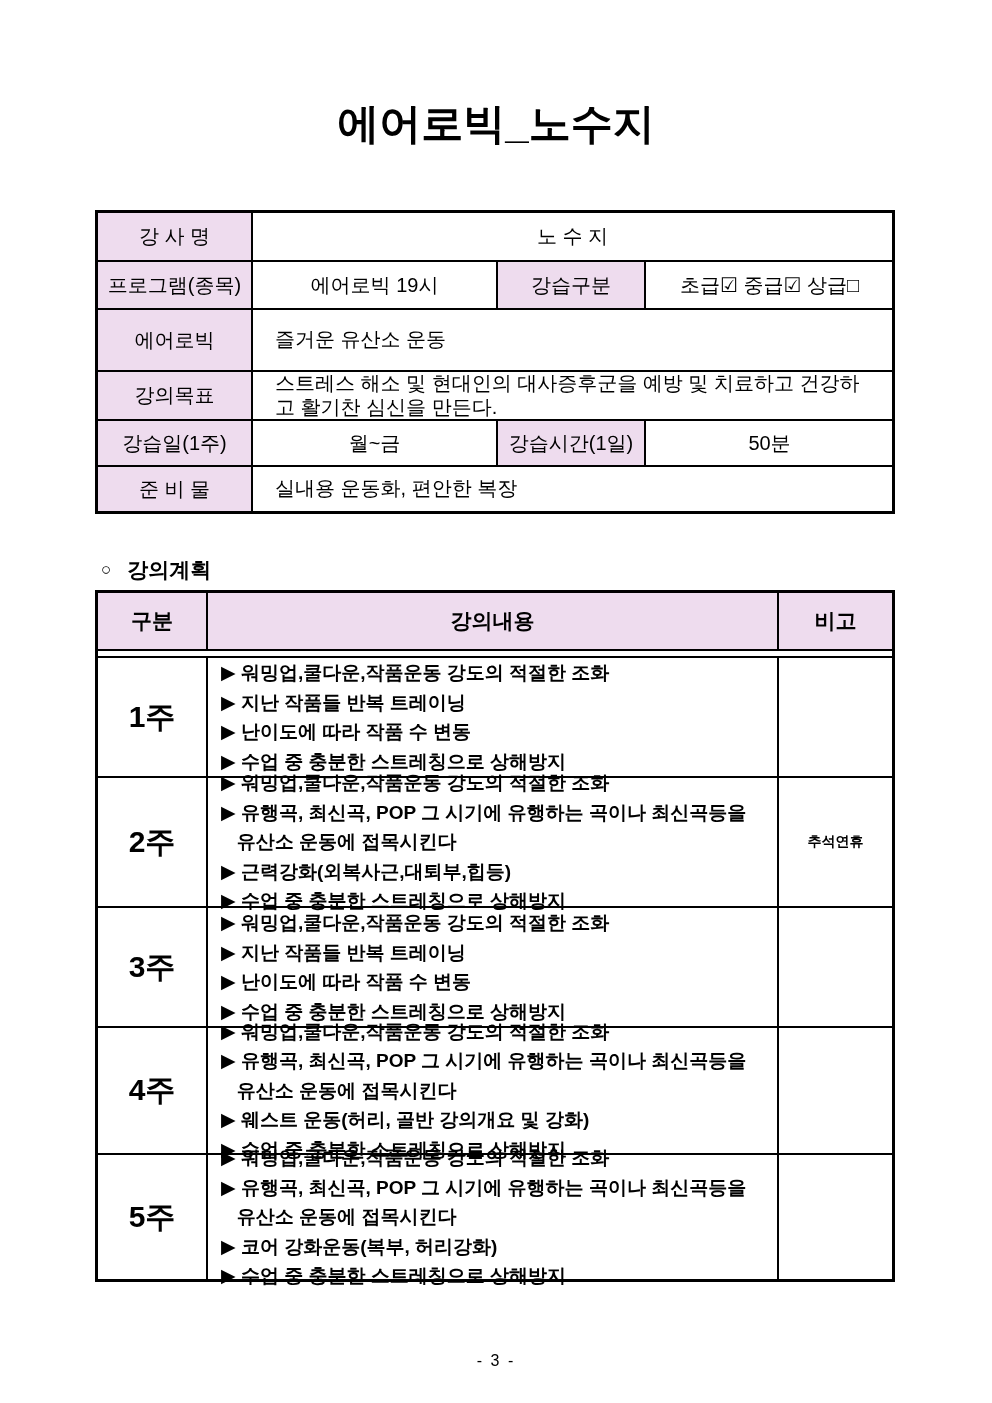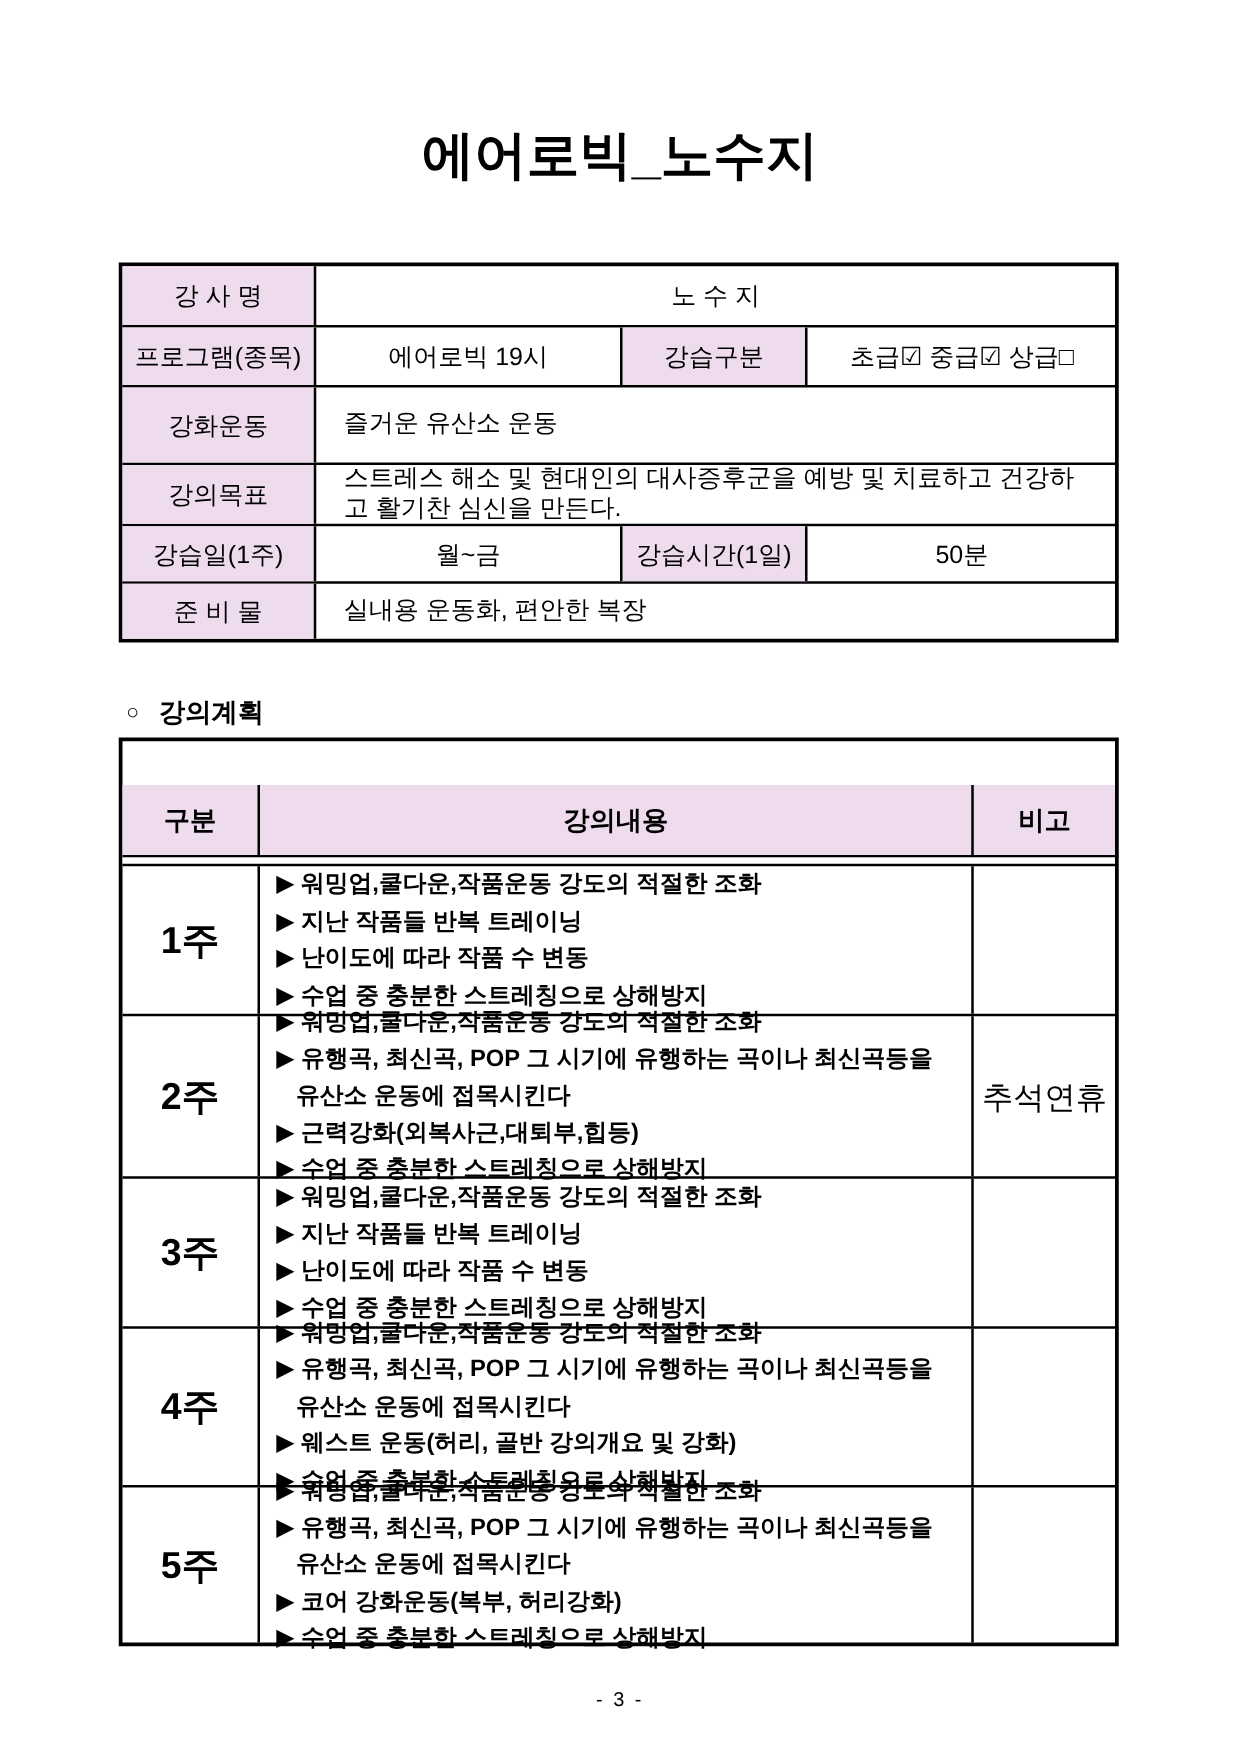--- a/index.html
+++ b/index.html
@@ -44,21 +44,21 @@
     display:flex; align-items:center; gap:16px;
     font-size:21px; font-weight:bold;
   }
   .section-head .marker { font-size:17px; font-weight:normal; }
 
   
   .plan-table {
     position:absolute; left:95px; top:590px; width:800px;
     border:3px solid #000; box-sizing:border-box; background:#fff;
   }
-  .phead { display:flex; background:#eedcee; height:56px; border-bottom:2px solid #000;margin-top:35px; }
+  .phead { display:flex; background:#eedcee; height:56px; border-bottom:2px solid #000; }
   .phead .hc {
     box-sizing:border-box; display:flex; align-items:center; justify-content:center;
     font-size:21px; font-weight:bold;
   }
   .phead .c1 { width:110px; flex:none; border-right:2px solid #000; }
   .phead .c2 { width:571px; flex:none; border-right:2px solid #000; }
   .phead .c3 { flex:1; }
   .head-gap { height:5px; background:#fff; }
 
   .prow { display:flex; border-top:2px solid #000; }
@@ -68,21 +68,21 @@
     font-size:30px; font-weight:bold;
   }
   .col-content {
     width:571px; flex:none; box-sizing:border-box; border-right:2px solid #000;
     display:flex; flex-direction:column; justify-content:center;
     padding:4px 12px 4px 13px;
   }
   .pline { font-size:19px; font-weight:bold; line-height:29.5px; white-space:pre; }
   .col-note {
     flex:1; display:flex; align-items:center; justify-content:center;
-    font-size:25px; font-weight:normal;text-align:center;
+    font-size:14px; font-weight:bold;text-align:center;
   }
   .rh118{height:118px}.rh128{height:128px}.rh125{height:125px}.rh124{height:124px}
 
   
   .page-footer {
     position:absolute; top:1352px; left:0; width:100%;
     text-align:center; font-size:16px; font-weight:normal; letter-spacing:2px;
   }
 </style>
 </head>
@@ -100,21 +100,21 @@
     </div>
 
     <div class="irow h46">
       <div class="cell lbl">프로그램(종목)</div>
       <div class="cell vmid">에어로빅 19시</div>
       <div class="cell lbl2">강습구분</div>
       <div class="cell val2">초급☑ 중급☑ 상급□</div>
     </div>
 
     <div class="irow h60">
-      <div class="cell lbl">강화운동</div>
+      <div class="cell lbl">에어로빅</div>
       <div class="cell val-l">즐거운 유산소 운동</div>
     </div>
 
     <div class="irow h47">
       <div class="cell lbl">강의목표</div>
       <div class="cell val-l">스트레스 해소 및 현대인의 대사증후군을 예방 및 치료하고 건강하고 활기찬 심신을 만든다.</div>
     </div>
 
     <div class="irow h44">
       <div class="cell lbl">강습일(1주)</div>

